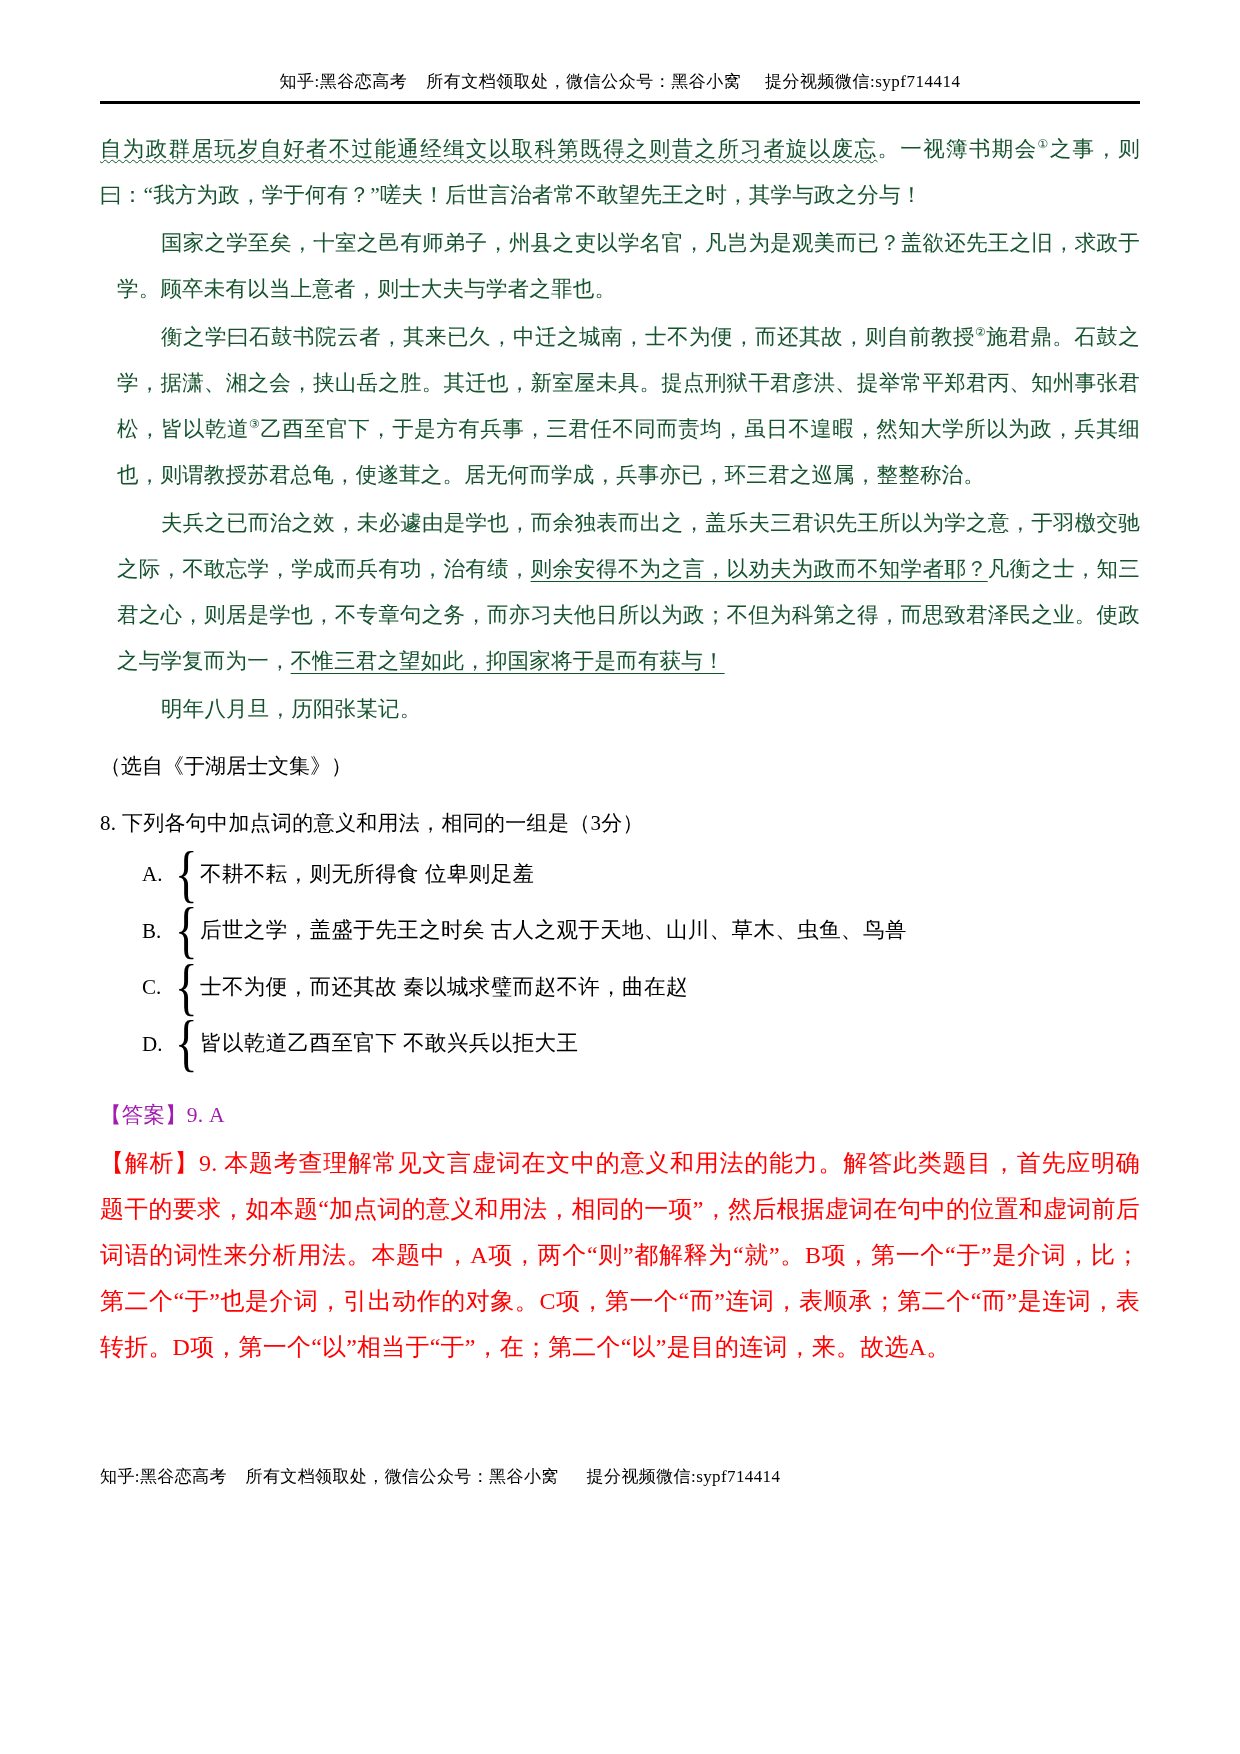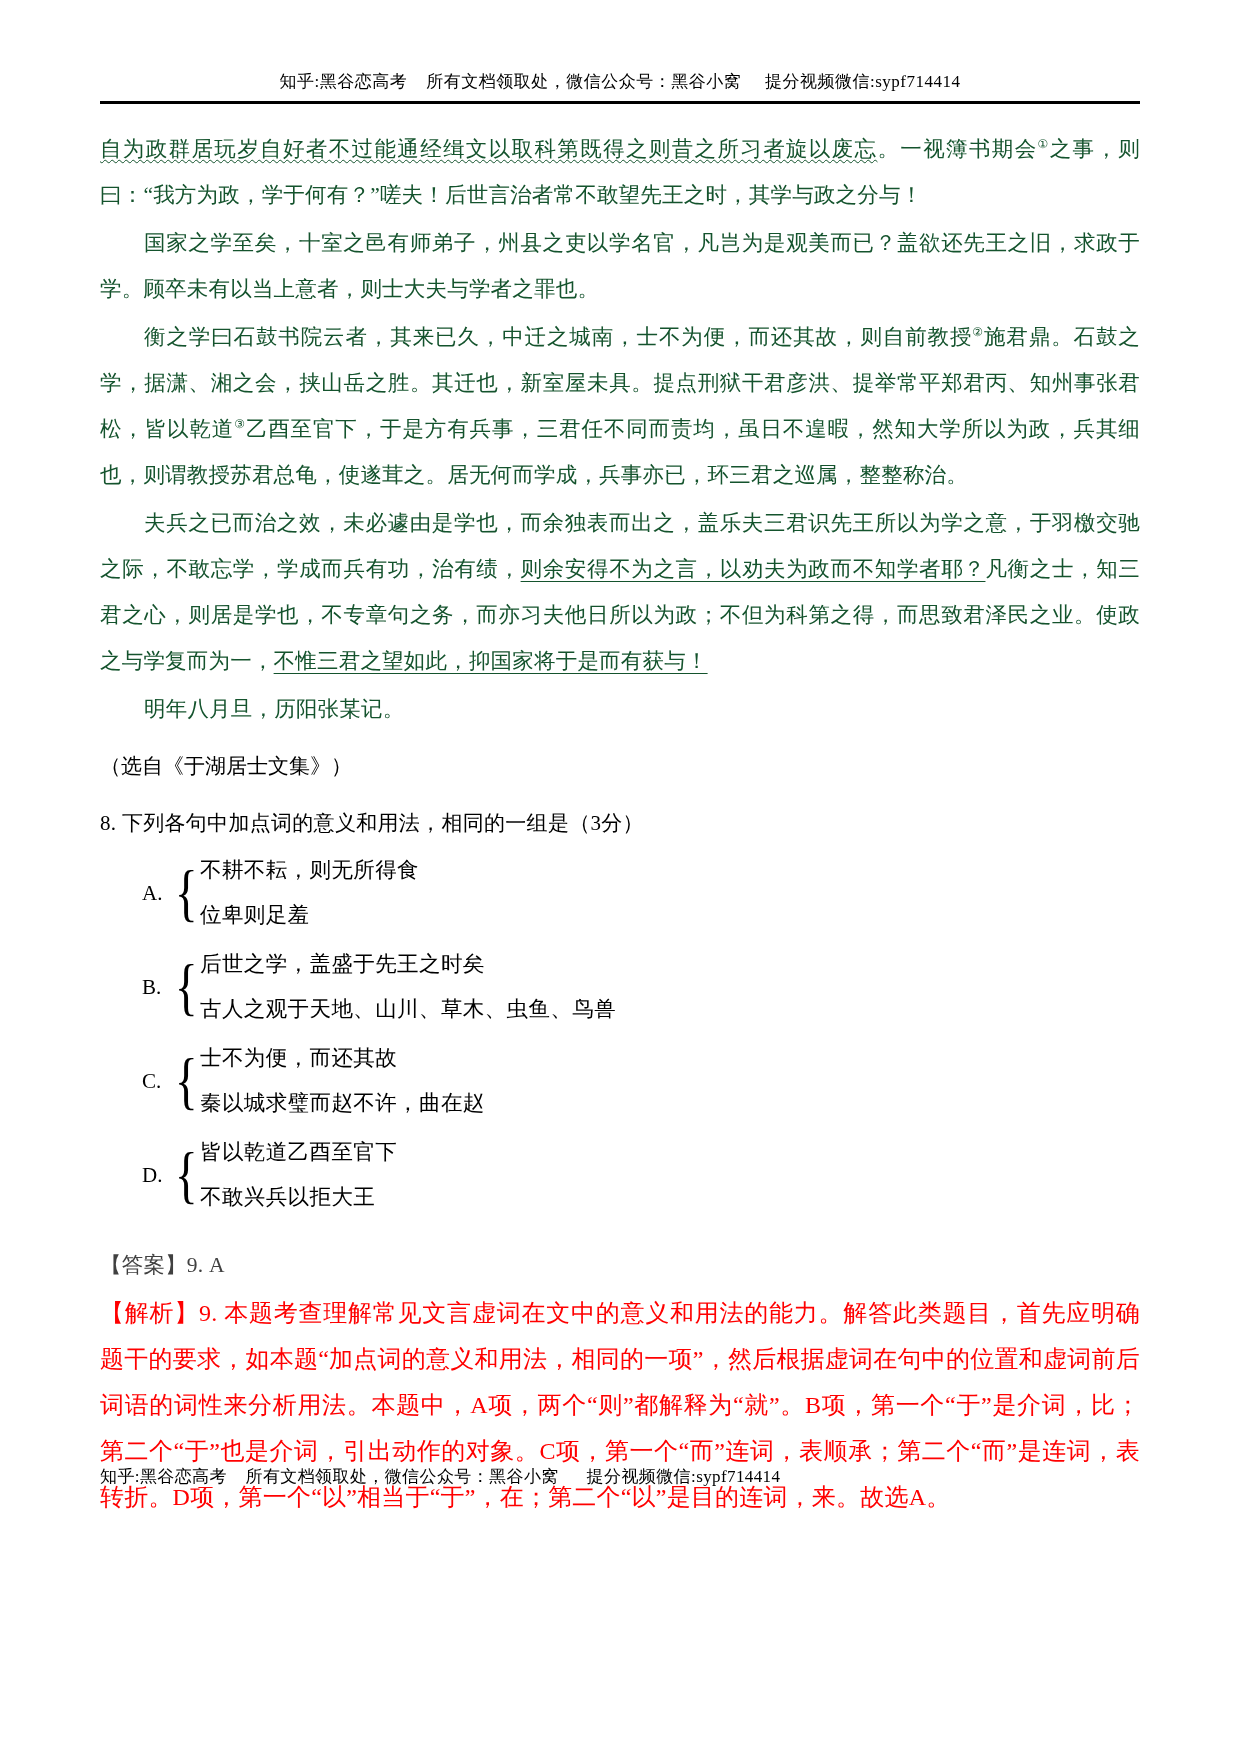--- a/index.html
+++ b/index.html
@@ -47,20 +47,21 @@
     font-size: 21.5px;
     line-height: 46px;
     text-align: justify;
     text-justify: inter-ideograph;
     letter-spacing: 0.2px;
     margin: 0 0 2px 0;
     color: #14532d;
   }
   .indent {
     text-indent: 44px;
+    margin-left: 17px;
   }
   .wavy {
     text-decoration: underline;
     text-decoration-style: wavy;
     text-decoration-thickness: 1px;
     text-underline-offset: 3px;
   }
   .uline {
     text-decoration: underline;
     text-decoration-thickness: 1px;
@@ -106,37 +107,36 @@
     line-height: 0.82;
     flex: none;
     width: 22px;
     text-align: center;
     font-family: "Liberation Serif", "DejaVu Serif", serif;
     transform: scaleX(0.75);
     font-weight: 300;
   }
   .opt-lines {
     display: flex;
-    flex-direction: column;
     justify-content: center;
   }
   .opt-line {
     font-size: 21.5px;
     line-height: 45px;
     letter-spacing: 0.4px;
     padding-left: 6px;
     white-space: nowrap;
   }
 
   
   .answer-block {
     margin-top: 22px;
   }
   .answer-line {
-    color: #404040;
+    color: #a21caf;
     font-size: 21.5px;
     line-height: 46px;
     letter-spacing: 0.2px;
   }
   .analysis {
     color: #ff0000;
     font-size: 24px;
     line-height: 46px;
     text-align: justify;
     text-justify: inter-ideograph;

